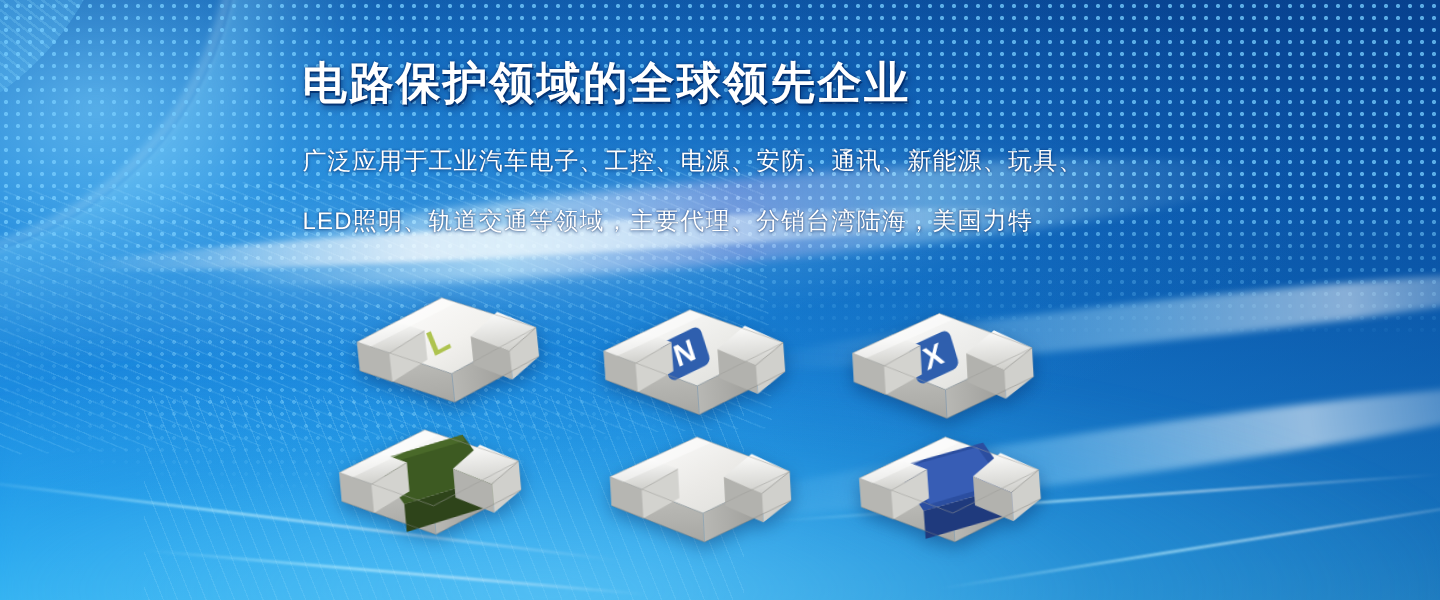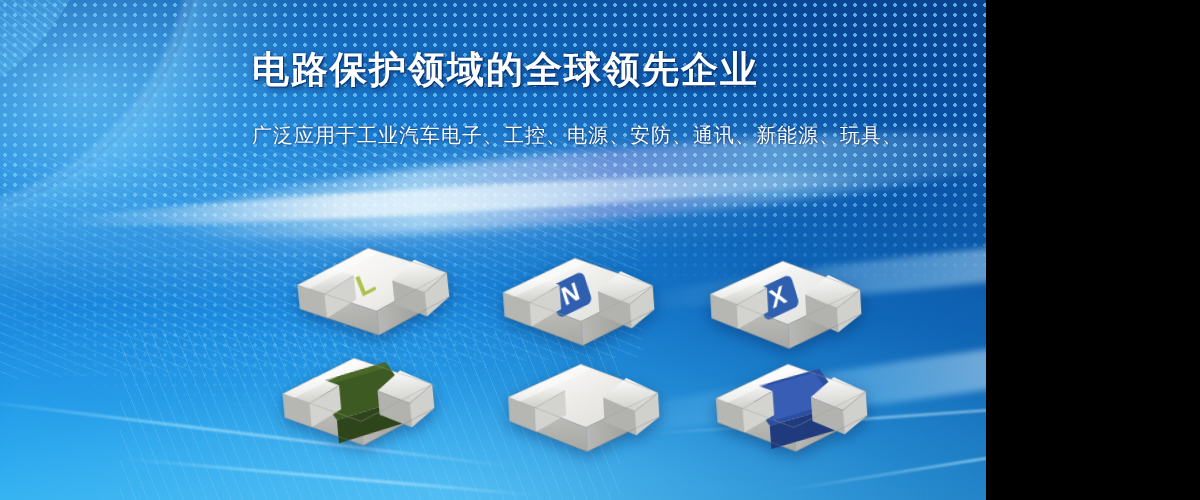--- a/index.html
+++ b/index.html
@@ -2,21 +2,21 @@
 <html><head>
 <meta charset="utf-8">
 <style>
   html, body {
     margin: 0;
     padding: 0;
     background: #000;
   }
   #banner {
     position: relative;
-    width: 986px;
+    width: 1200px;
     height: 500px;
     overflow: hidden;
     font-family: "Liberation Sans", "DejaVu Sans", sans-serif;
     background: #0a58a8;
   }
 
   
   .bg-base {
     position: absolute; inset: 0;
     background:
@@ -270,20 +270,21 @@
   <div class="floor-glow"></div>
 
   <div class="streak" style="left:-40px; top:432px; width:560px; transform:rotate(7deg);"></div>
   <div class="streak" style="left:780px; top:452px; width:480px; transform:rotate(-9deg);"></div>
   <div class="streak" style="left:120px; top:476px; width:420px; transform:rotate(5deg);"></div>
   <div class="streak" style="left:640px; top:414px; width:560px; transform:rotate(-4deg);"></div>
 
   <div class="text-block">
     <h1 class="headline">电路保护领域的全球领先企业</h1>
     <p class="subline">广泛应用于工业汽车电子、工控、电源、安防、通讯、新能源、玩具、</p>
+    <p class="subline">LED照明、轨道交通等领域，主要代理、分销台湾陆海，美国力特</p>
   </div>
 
   <div id="products">
       <div class="fuse" style="left: 270px; top: 222px; transform: rotate(-6deg) scale(0.86);">
   <svg width="200" height="150" viewBox="0 0 200 150">
     <defs>
       <linearGradient id="topg0" x1="0" y1="0" x2="1" y2="1">
         <stop offset="0%" stop-color="#ffffff"></stop>
         <stop offset="55%" stop-color="#f2f1ee"></stop>
         <stop offset="100%" stop-color="#dcdcd8"></stop>

